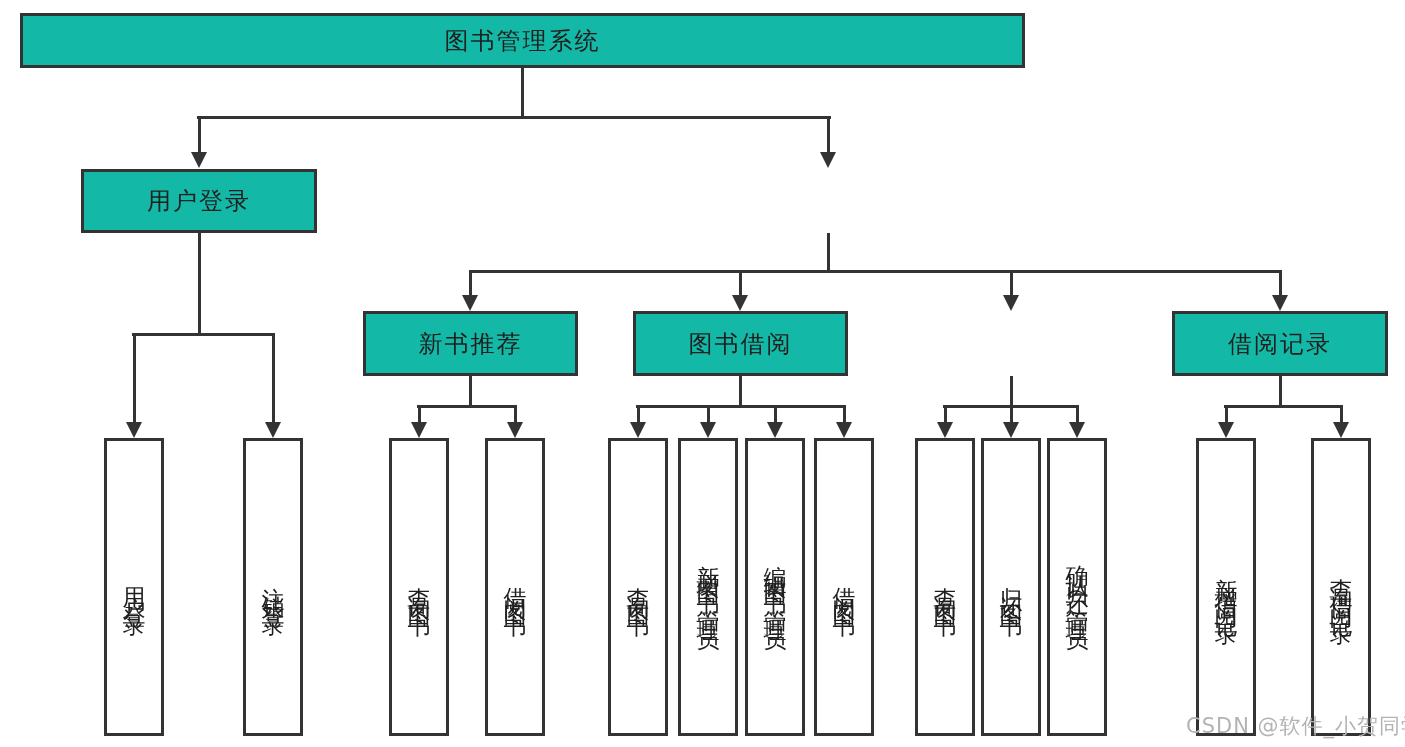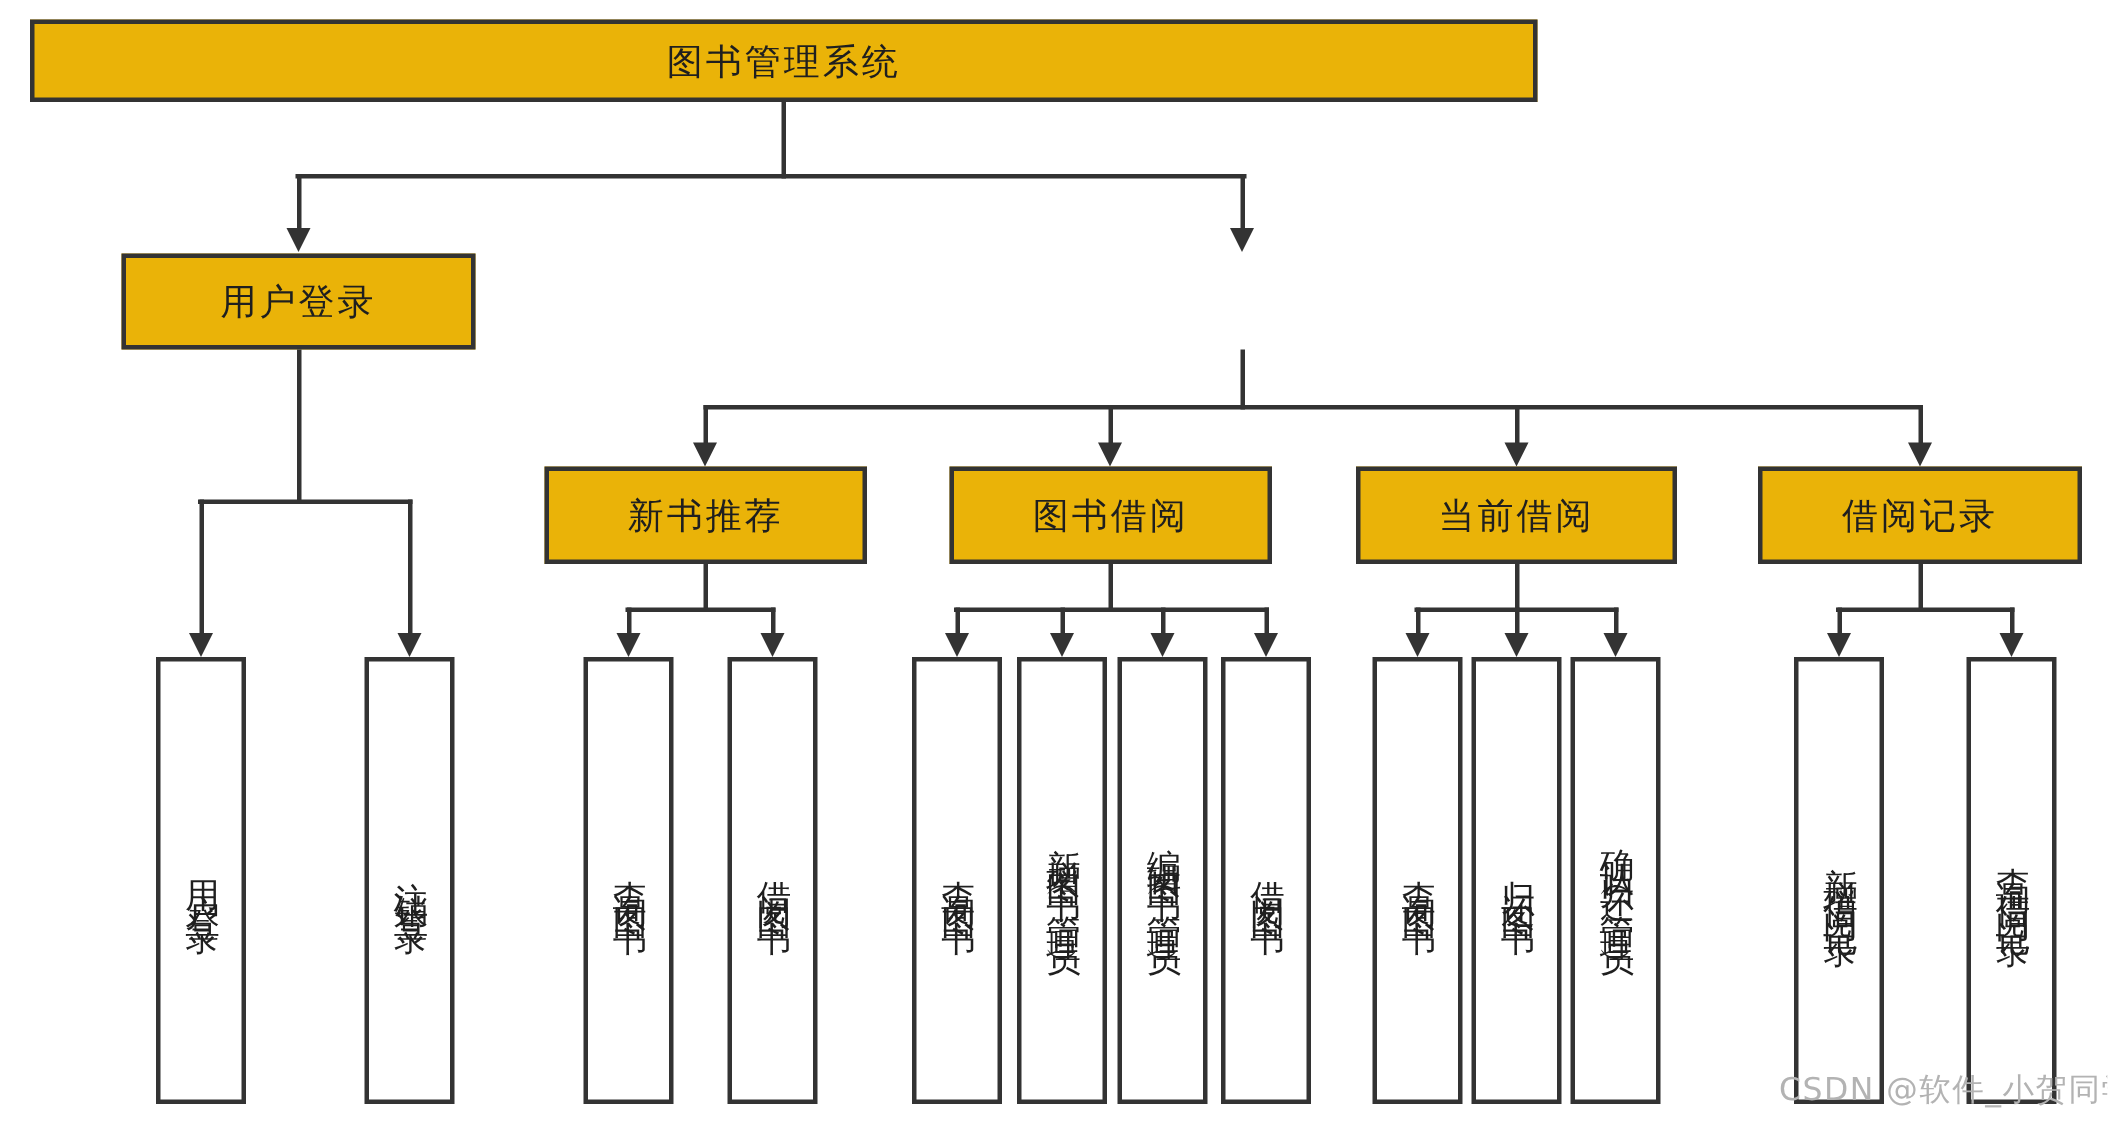--- a/index.html
+++ b/index.html
@@ -3,21 +3,21 @@
 <meta charset="utf-8">
 <style>
   :root { --line:#333333; --text:#1f1f1f; --wm:#b3b3b3; }
   html,body { margin:0; padding:0; background:#ffffff; }
   .stage {
     position:relative; width:1405px; height:747px; background:#ffffff;
     font-family:"DejaVu Sans","Liberation Sans",sans-serif; overflow:hidden;
   }
   .hbox {
     position:absolute; box-sizing:border-box; border:3px solid var(--line);
-    background:#eab308; display:flex; align-items:center; justify-content:center;
+    background:#14b8a6; display:flex; align-items:center; justify-content:center;
     font-size:24px; color:var(--text); letter-spacing:2px; white-space:nowrap;
   }
   .vbox {
     position:absolute; box-sizing:border-box; border:3px solid var(--line);
     background:#fff; display:flex; align-items:center; justify-content:center;
     top:438px; width:60px; height:298px;
   }
   .vbox > span {
     writing-mode:vertical-rl; text-orientation:mixed;
     font-size:23px; letter-spacing:9px; color:var(--text); line-height:1;
@@ -44,23 +44,20 @@
 
 
   <div class="hbox" style="left:633px; top:311px; width:215px; height:65px;">
     <span>图书借阅</span>
   </div>
 
   <div class="hbox" style="left:363px; top:311px; width:215px; height:65px;">
     <span>新书推荐</span>
   </div>
 
-  <div class="hbox" style="left:904px; top:311px; width:214px; height:65px;">
-    <span>当前借阅</span>
-  </div>
 
   <div class="hbox" style="left:1172px; top:311px; width:216px; height:65px;">
     <span>借阅记录</span>
   </div>
 
   <div class="vbox" style="left:104px;">
     <span>用户登录</span>
   </div>
   <div class="vbox" style="left:243px;">
     <span>注销登录</span>

